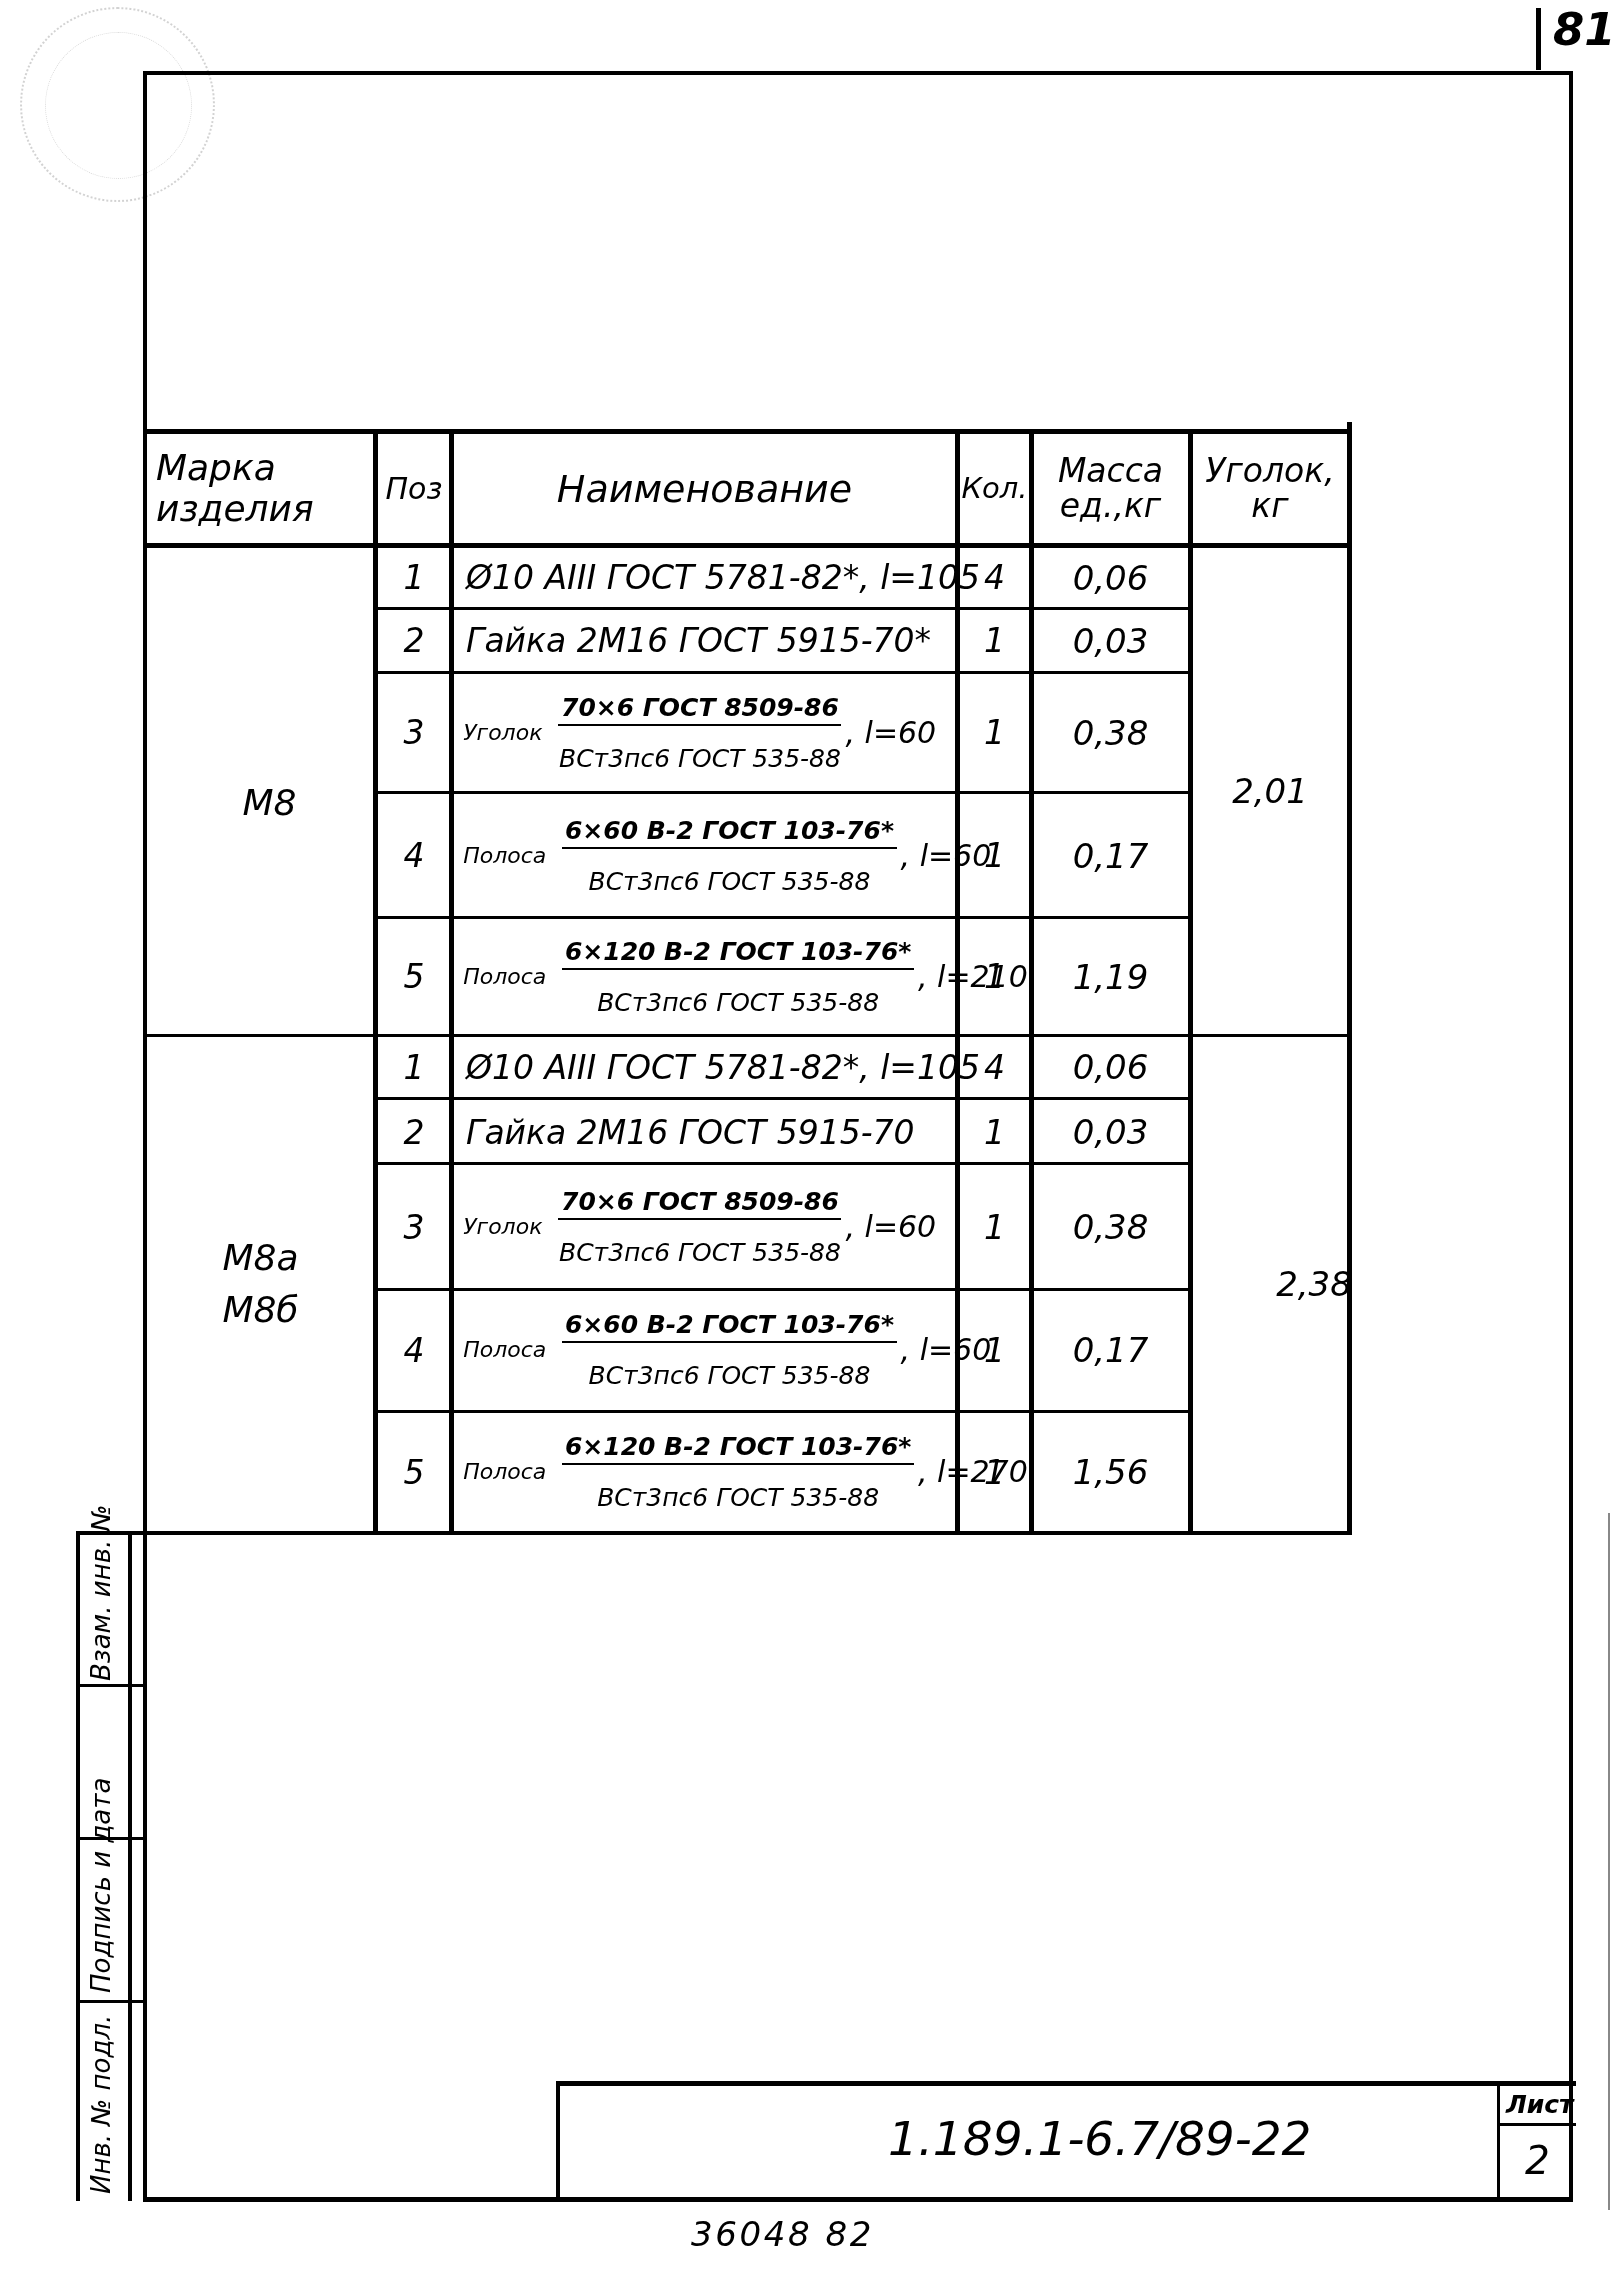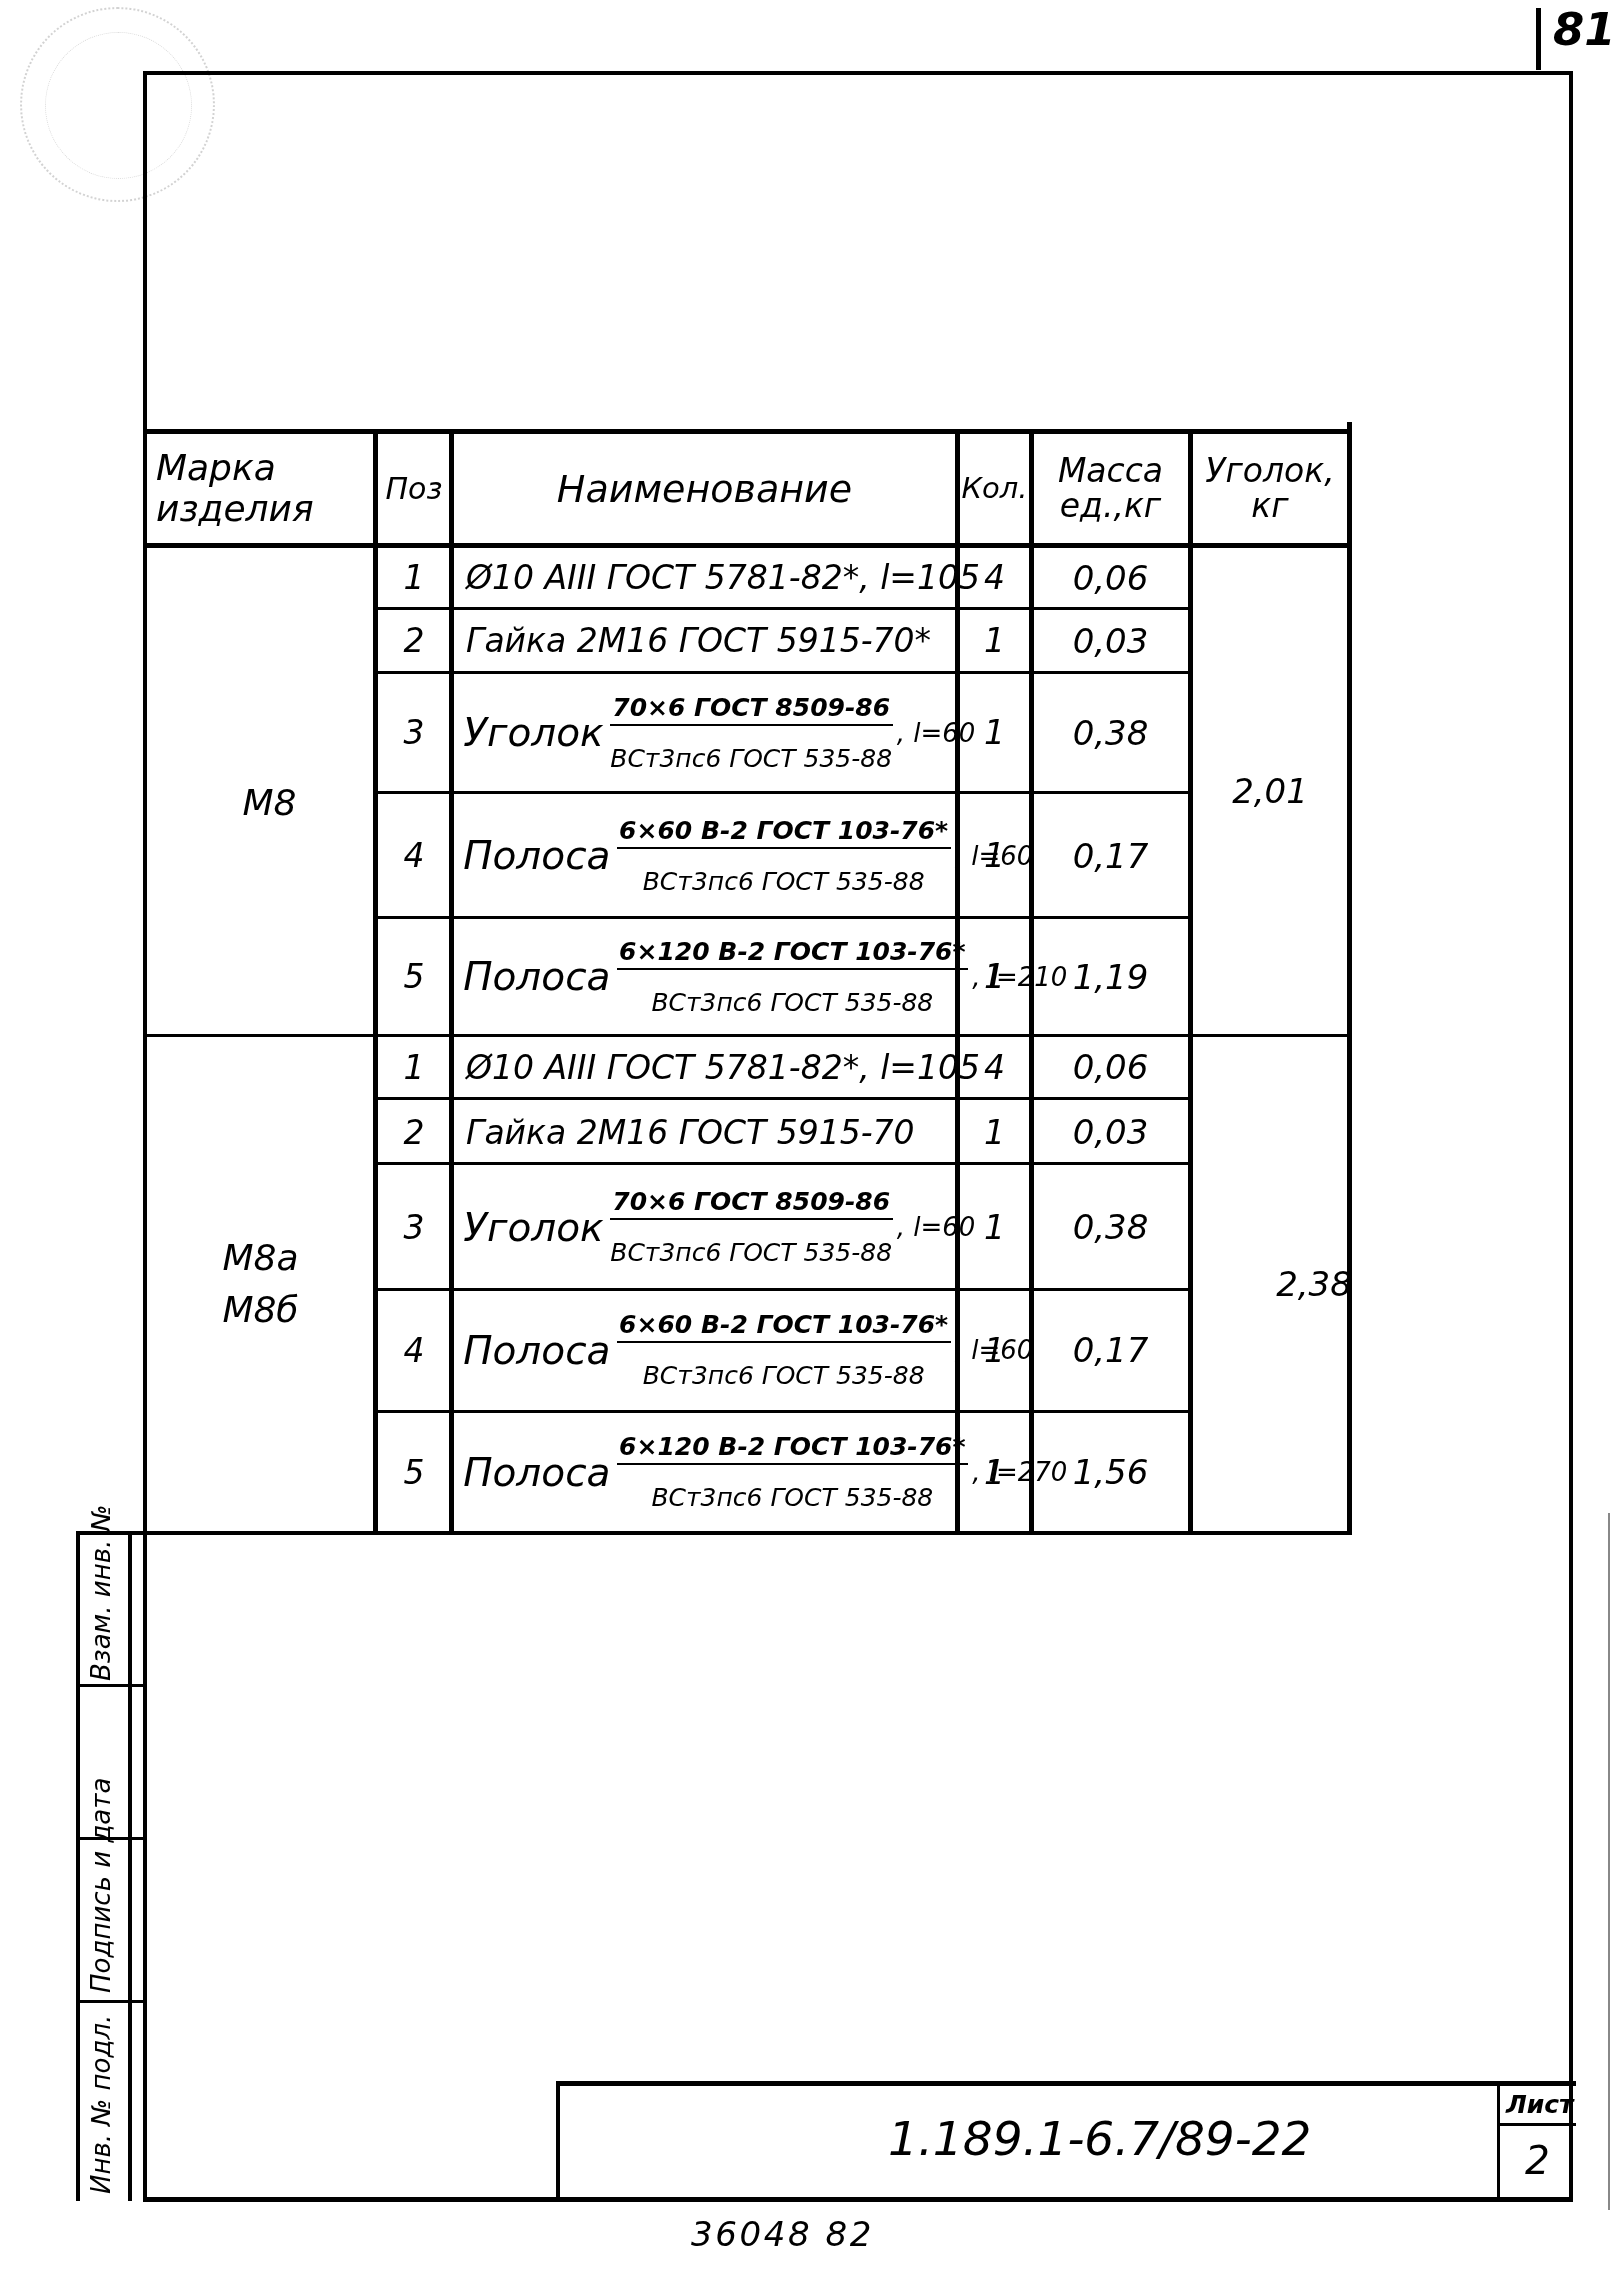--- a/index.html
+++ b/index.html
@@ -30,25 +30,25 @@
   .hdr { font-size: 36px; }
   .hdr-sm { font-size: 33px; line-height: 1.05; }
   .pos { font-size: 33px; }
   .qty { font-size: 33px; }
   .mass { font-size: 34px; }
   .total { font-size: 34px; }
   .mark { font-size: 36px; line-height: 1.45; }
   .name-single { font-size: 33px; justify-content: flex-start; padding-left: 12px; box-sizing: border-box; }
   .name-frac { justify-content: flex-start; padding-left: 9.2px; box-sizing: border-box; }
   .frac-wrap { display: flex; align-items: center; }
-  .frac-label { font-size: 39px; margin-right: 6px; }
+  .frac-label { font-size: 22px; margin-right: 16px; }
   .frac { display: inline-flex; flex-direction: column; align-items: center; }
   .frac-top { font-size: 25px; padding: 0 2.6px 4px; border-bottom: 2.6px solid #000; font-weight: bold; }
   .frac-bot { font-size: 25px; padding-top: 20px; }
-  .frac-len { font-size: 26px; margin-left: 4px; }
+  .frac-len { font-size: 30px; margin-left: 4px; }
 
   
   .strip-text { position: absolute; font-size: 26px; transform-origin: left top; transform: rotate(-90deg); white-space: nowrap; font-style: italic; }
 
   
   .tb-code { left: 888px; top: 2115px; font-size: 47px; }
   .tb-sheet-label { left: 1506px; top: 2092px; font-size: 25px; font-weight: bold; }
   .tb-sheet-num { left: 1525px; top: 2141px; font-size: 39px; }
   .below-code { left: 691px; top: 2217px; font-size: 34px; letter-spacing: 2.6px; }
 </style>

